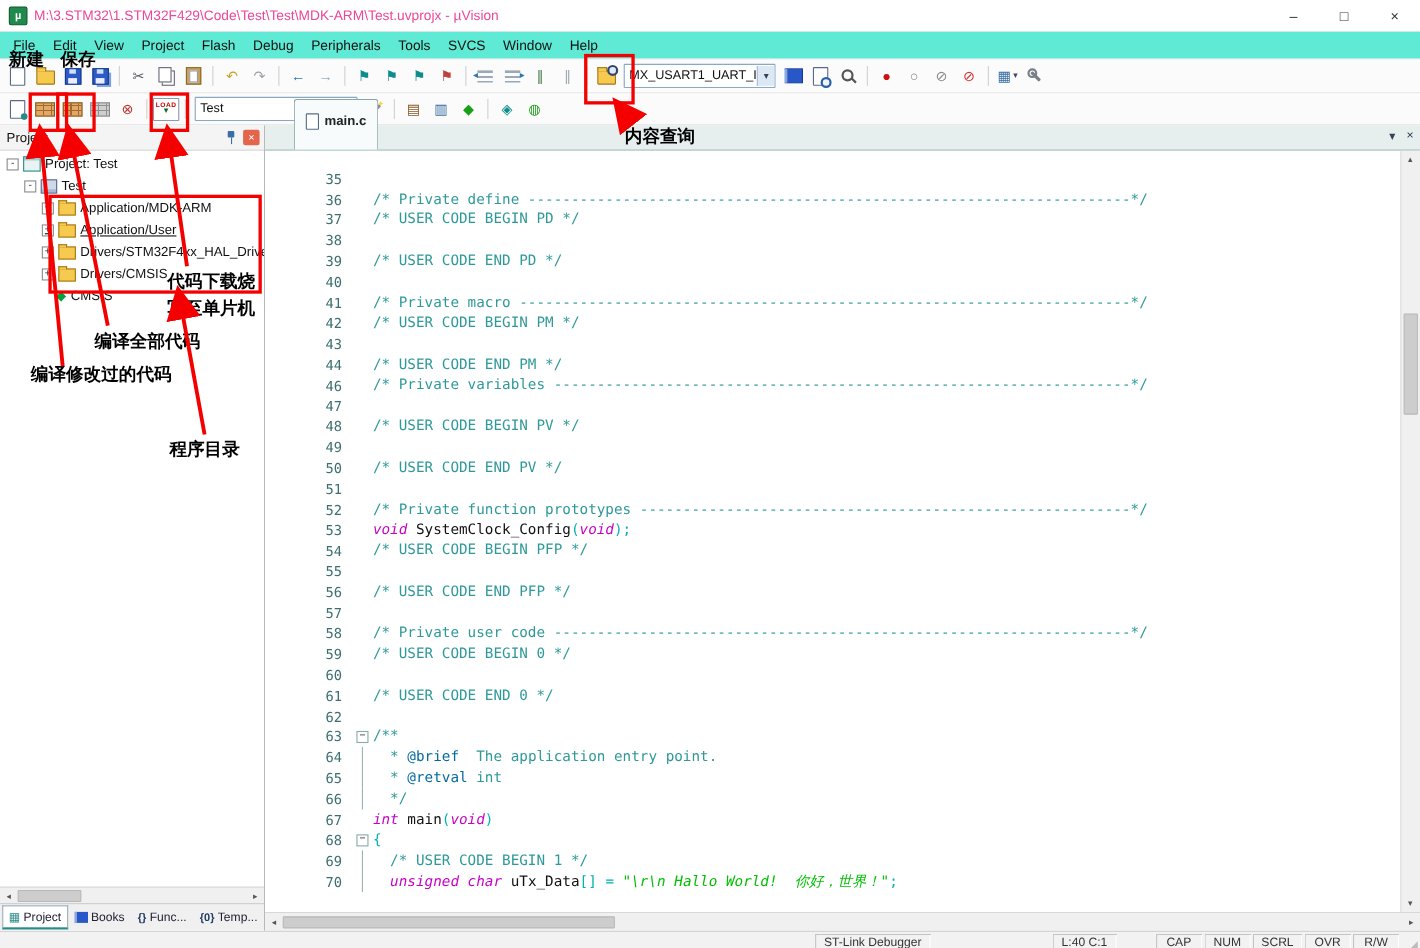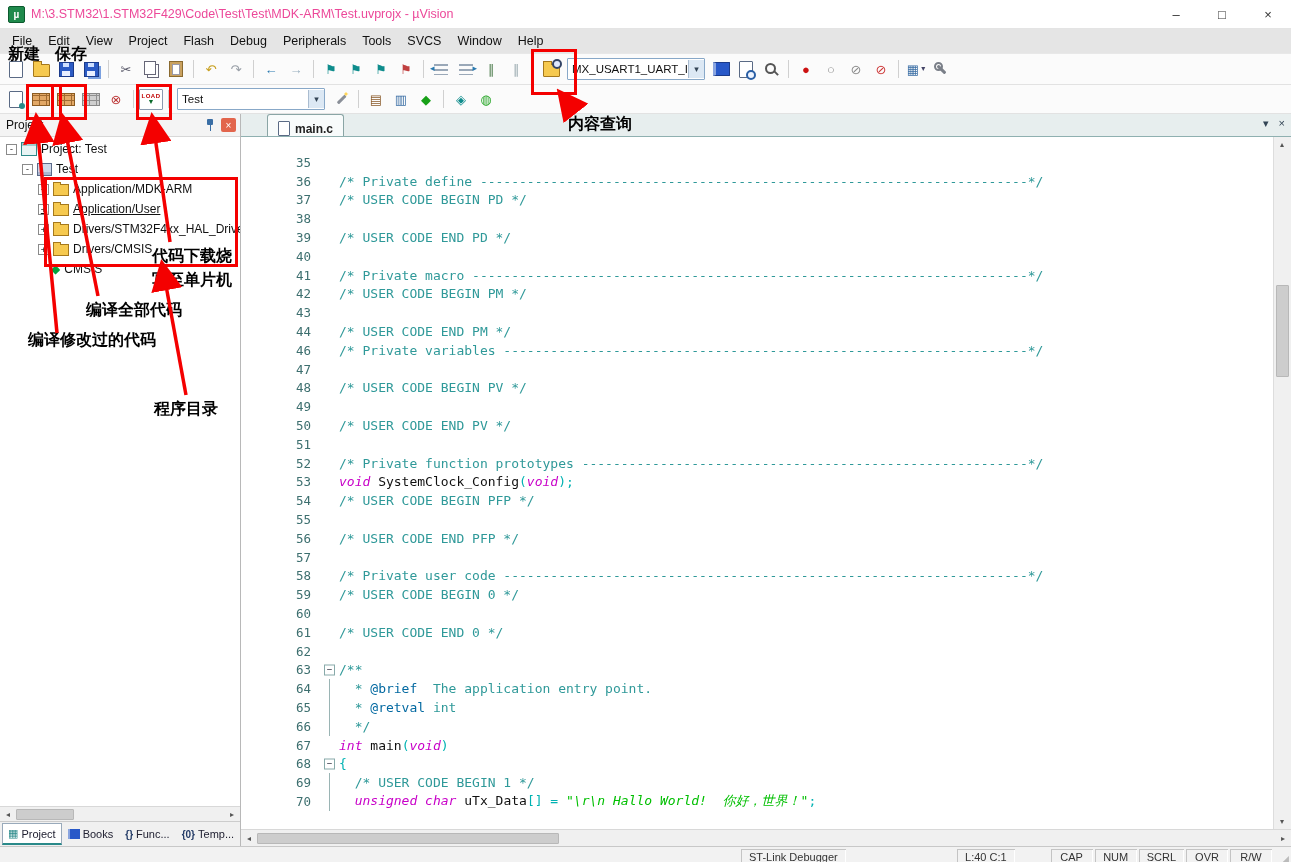--- a/index.html
+++ b/index.html
@@ -5,21 +5,21 @@
   html,body{margin:0;padding:0;background:#777;}
   .page{position:relative;width:1291px;height:862px;background:#fff;overflow:hidden;
         font-family:"Liberation Sans","DejaVu Sans",sans-serif;color:#111;-webkit-font-smoothing:antialiased;}
   
   .titlebar{height:28px;display:flex;align-items:center;background:#fff;border-bottom:1px solid #e4e4e4;padding-left:8px;}
   .app-icon{width:15px;height:15px;background:#1f8a4c;border:1px solid #0c5a2e;border-radius:2px;display:inline-flex;
             align-items:center;justify-content:center;color:#fff;font-size:10px;font-weight:bold;margin-right:6px;flex:none;}
   .title-text{font-size:12.5px;color:#ec4899;flex:1;white-space:nowrap;overflow:hidden;}
   .win-btn{width:46px;height:28px;display:inline-flex;align-items:center;justify-content:center;font-size:13px;color:#333;flex:none;}
   
-  .menubar{height:24px;display:flex;align-items:center;background:#e5e5e5;border-bottom:1px solid #e8e8e8;padding:0 4px;font-size:12.5px;}
+  .menubar{height:24px;display:flex;align-items:center;background:#5eead4;border-bottom:1px solid #e8e8e8;padding:0 4px;font-size:12.5px;}
   .menu-item{padding:3px 8px;border-radius:2px;}
   
   .toolbar{display:flex;align-items:center;background:#fbfbfb;border-bottom:1px solid #e2e2e2;padding:0 4px;}
   .tb1{height:30px;} .tb2{height:28px;}
   .tb-group{display:inline-flex;align-items:center;gap:1px;}
   .tb-btn{width:24px;height:24px;display:inline-flex;align-items:center;justify-content:center;border-radius:2px;flex:none;}
   .tb-sep{width:1px;height:18px;background:#d0d0d0;margin:0 4px;flex:none;}
   .ic{display:inline-flex;align-items:center;justify-content:center;line-height:1;}
   .ic-g{font-size:13px;}
   .ic-page,.ic-pagegear,.ic-pagesearch{width:12px;height:15px;background:#fff;border:1px solid #5a6a85;border-radius:1px;position:relative;}
@@ -86,21 +86,21 @@
   .sc-thumb{height:9px;background:#cdcdcd;border:1px solid #b8b8b8;border-radius:1px;}
   .panel-tabs{height:24px;display:flex;align-items:center;background:#f0f0f0;border-top:1px solid #ccc;font-size:11px;padding-left:2px;}
   .ptab{display:inline-flex;align-items:center;gap:3px;padding:3px 5px;color:#223;border:1px solid transparent;}
   .ptab.sel{background:#fff;border:1px solid #9ab;border-bottom:2px solid #2a8a8a;}
   .ptab-ic{font-size:11px;display:inline-flex;}
   .ptab-grid{color:#2a8a8a;} .ptab-book{width:10px;height:10px;background:#2858c8;border-left:2px solid #8aa5e0;}
   .ptab-braces{font-weight:bold;color:#223a66;font-size:10px;} .ptab-template{font-weight:bold;color:#223a66;font-size:10px;}
   
   .editor{flex:1;display:flex;flex-direction:column;min-width:0;}
   .ed-tabs{height:22px;background:#e7eeee;border-bottom:1px solid #8fb0b0;display:flex;align-items:flex-end;padding-left:26px;position:relative;}
-  .ed-tab{height:21px;display:inline-flex;align-items:flex-end;gap:5px;padding:0 10px;background:#f8fbfb;border:1px solid #8aa5a5;
+  .ed-tab{height:21px;display:inline-flex;align-items:flex-start;gap:5px;padding:12px 10px;background:#f8fbfb;border:1px solid #8aa5a5;
           border-bottom:none;border-radius:3px 3px 0 0;font-size:12px;font-weight:bold;color:#222;}
   .ed-tab .ic-page{width:10px;height:13px;}
   .ed-tab-ctrls{position:absolute;right:6px;top:3px;display:flex;gap:10px;font-size:11px;color:#345;}
   .code-wrap{flex:1;position:relative;background:#fff;overflow:hidden;}
   .code-lines{padding-top:16px;}
   .cl{display:flex;height:18.8px;align-items:center;font-family:"DejaVu Sans Mono",monospace;font-size:13px;}
   .ln{width:70px;text-align:right;padding-right:12px;color:#3d6f6f;font-size:12.5px;flex:none;}
   .fold{width:14px;height:100%;position:relative;flex:none;}
   .fold-line::before{content:"";position:absolute;left:6px;top:0;bottom:0;width:1px;background:#9ab4b4;}
   .fold-box{position:absolute;left:1px;top:50%;transform:translateY(-50%);width:9px;height:9px;border:1px solid #8aa;

